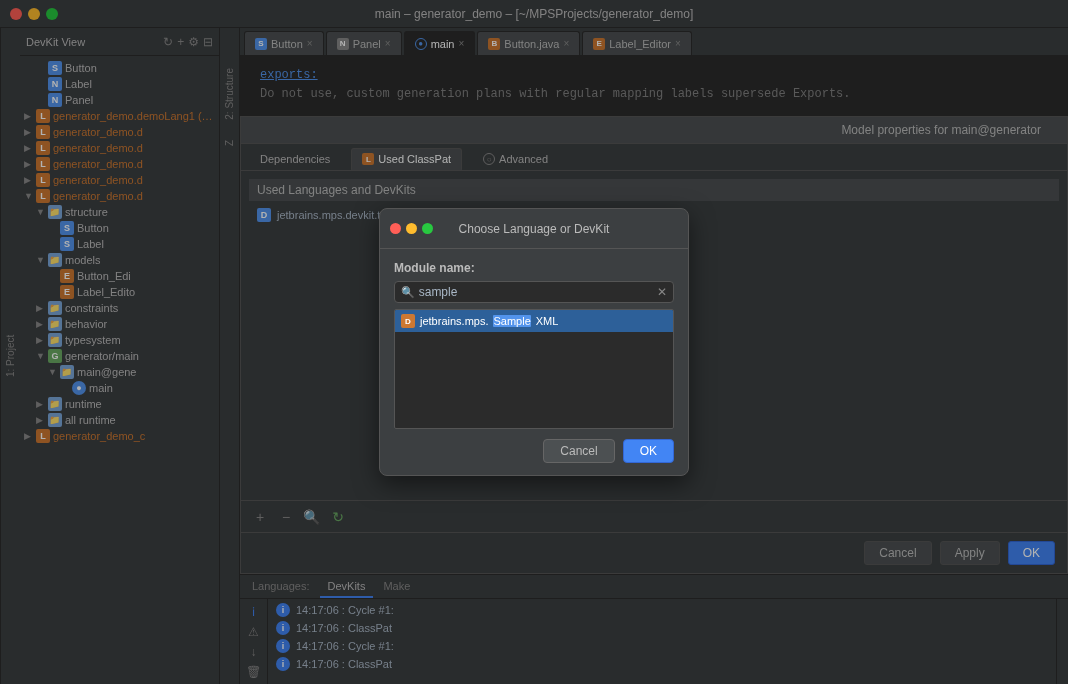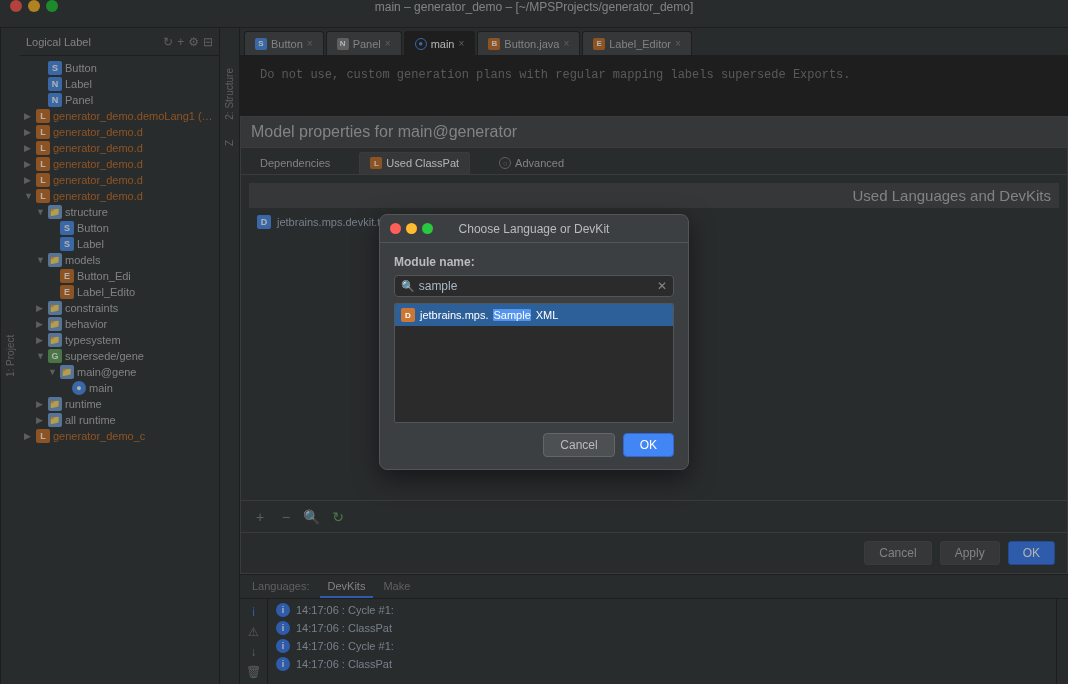--- a/index.html
+++ b/index.html
@@ -12,20 +12,21 @@
       height: 684px;
       overflow: hidden;
       position: relative;
     }
 
     
     .title-bar {
       background: #3c3f41;
       height: 28px;
       display: flex;
+      align-items: center;
       justify-content: center;
       position: relative;
       border-bottom: 1px solid #2b2b2b;
     }
     .title-bar-controls {
       position: absolute;
       left: 10px;
       display: flex;
       gap: 6px;
       align-items: center;
@@ -188,32 +189,32 @@
       font-size: 12px;
       color: #a9b7c6;
     }
     .editor-line {
       line-height: 1.6;
     }
     .editor-link { color: #5394ec; text-decoration: underline; }
     .editor-comment { color: #808080; }
     .panel-header {
       background: #4c5052;
-      padding: 6px 10px;
-      font-size: 16px;
+      padding: 6px 26px;
+      font-size: 12px;
       color: #bbbbbb;
       border-bottom: 1px solid #555;
-      text-align: left;
+      text-align: right;
     }
     .panel-tabs {
       display: flex;
       background: #3c3f41;
       border-bottom: 1px solid #555;
       padding: 4px 8px 0;
-      gap: 18px;
+      gap: 10px;
     }
     .panel-tab {
       padding: 4px 10px;
       font-size: 11px;
       color: #bbbbbb;
       cursor: pointer;
       border: 1px solid transparent;
       border-radius: 3px 3px 0 0;
       display: flex;
       align-items: center;
@@ -247,24 +248,24 @@
       justify-content: center;
     }
     .panel-content {
       flex: 1;
       padding: 8px;
       overflow: auto;
     }
     .panel-section-header {
       background: #4c5052;
       padding: 4px 8px;
-      font-size: 15px;
+      font-size: 12px;
       color: #bbbbbb;
       margin-bottom: 4px;
-      text-align: right;
+      text-align: left;
     }
     .panel-row {
       display: flex;
       align-items: center;
       padding: 3px 8px;
       gap: 6px;
     }
     .lang-icon {
       width: 14px; height: 14px;
       border-radius: 2px;
@@ -421,21 +422,21 @@
       z-index: 100;
     }
     .modal {
       background: #3c3f41;
       border: 1px solid #555;
       border-radius: 8px;
       width: 310px;
       box-shadow: 0 8px 24px rgba(0,0,0,0.5);
     }
     .modal-title-bar {
-      height: 28px;
+      height: 40px;
       display: flex;
       align-items: center;
       justify-content: center;
       padding: 0 0;
       position: relative;
       border-bottom: 1px solid #555;
     }
     .modal-traffic-lights {
       position: absolute;
       left: 10px;
@@ -567,21 +568,21 @@
   </div>
   <span class="title-bar-text">main – generator_demo – [~/MPSProjects/generator_demo]</span>
 </div>
 
 <div class="app-layout">
 
   <div class="project-strip">1: Project</div>
 
   <div class="sidebar">
     <div class="sidebar-toolbar">
-      <span class="sidebar-title">Logical Label</span>
+      <span class="sidebar-title">DevKit View</span>
       <span style="color:#888;font-size:12px;">↻</span>
       <span style="color:#888;font-size:12px;">+</span>
       <span style="color:#888;font-size:12px;">⚙</span>
       <span style="color:#888;font-size:12px;">⊟</span>
     </div>
     <div class="sidebar-tree">
 
       <div class="tree-item indent-1">
         <span class="tree-arrow"></span>
         <span class="tree-icon icon-S">S</span>
@@ -668,21 +669,21 @@
         <span class="tree-label">behavior</span>
       </div>
       <div class="tree-item indent-1">
         <span class="tree-arrow">▶</span>
         <span class="tree-icon icon-folder">📁</span>
         <span class="tree-label">typesystem</span>
       </div>
       <div class="tree-item indent-1">
         <span class="tree-arrow">▼</span>
         <span class="tree-icon icon-G">G</span>
-        <span class="tree-label">supersede/gene</span>
+        <span class="tree-label">generator/main</span>
       </div>
       <div class="tree-item indent-2">
         <span class="tree-arrow">▼</span>
         <span class="tree-icon icon-folder">📁</span>
         <span class="tree-label">main@gene</span>
       </div>
       <div class="tree-item indent-3">
         <span class="tree-arrow"></span>
         <span class="tree-icon icon-main" style="background:#5394ec;border-radius:50%;">●</span>
         <span class="tree-label">main</span>
@@ -736,20 +737,23 @@
       <div class="tab">
         <span class="tab-icon tab-icon-E">E</span>
         <span>Label_Editor</span>
         <span class="tab-close">×</span>
       </div>
     </div>
 
     <div style="flex:1;position:relative;display:flex;flex-direction:column;overflow:hidden;">
 
       <div class="editor-area">
+        <div class="editor-line">
+          <span class="editor-link">exports:</span>
+        </div>
         <div class="editor-line">
           <span class="editor-comment">  Do not use, custom generation plans with regular mapping labels supersede Exports.</span>
         </div>
       </div>
 
       <div style="position:absolute;top:60px;left:0;right:0;bottom:0;background:#3c3f41;border:1px solid #555;display:flex;flex-direction:column;">
         <div class="panel-header">
           <span>Model properties for main@generator</span>
         </div>
 

